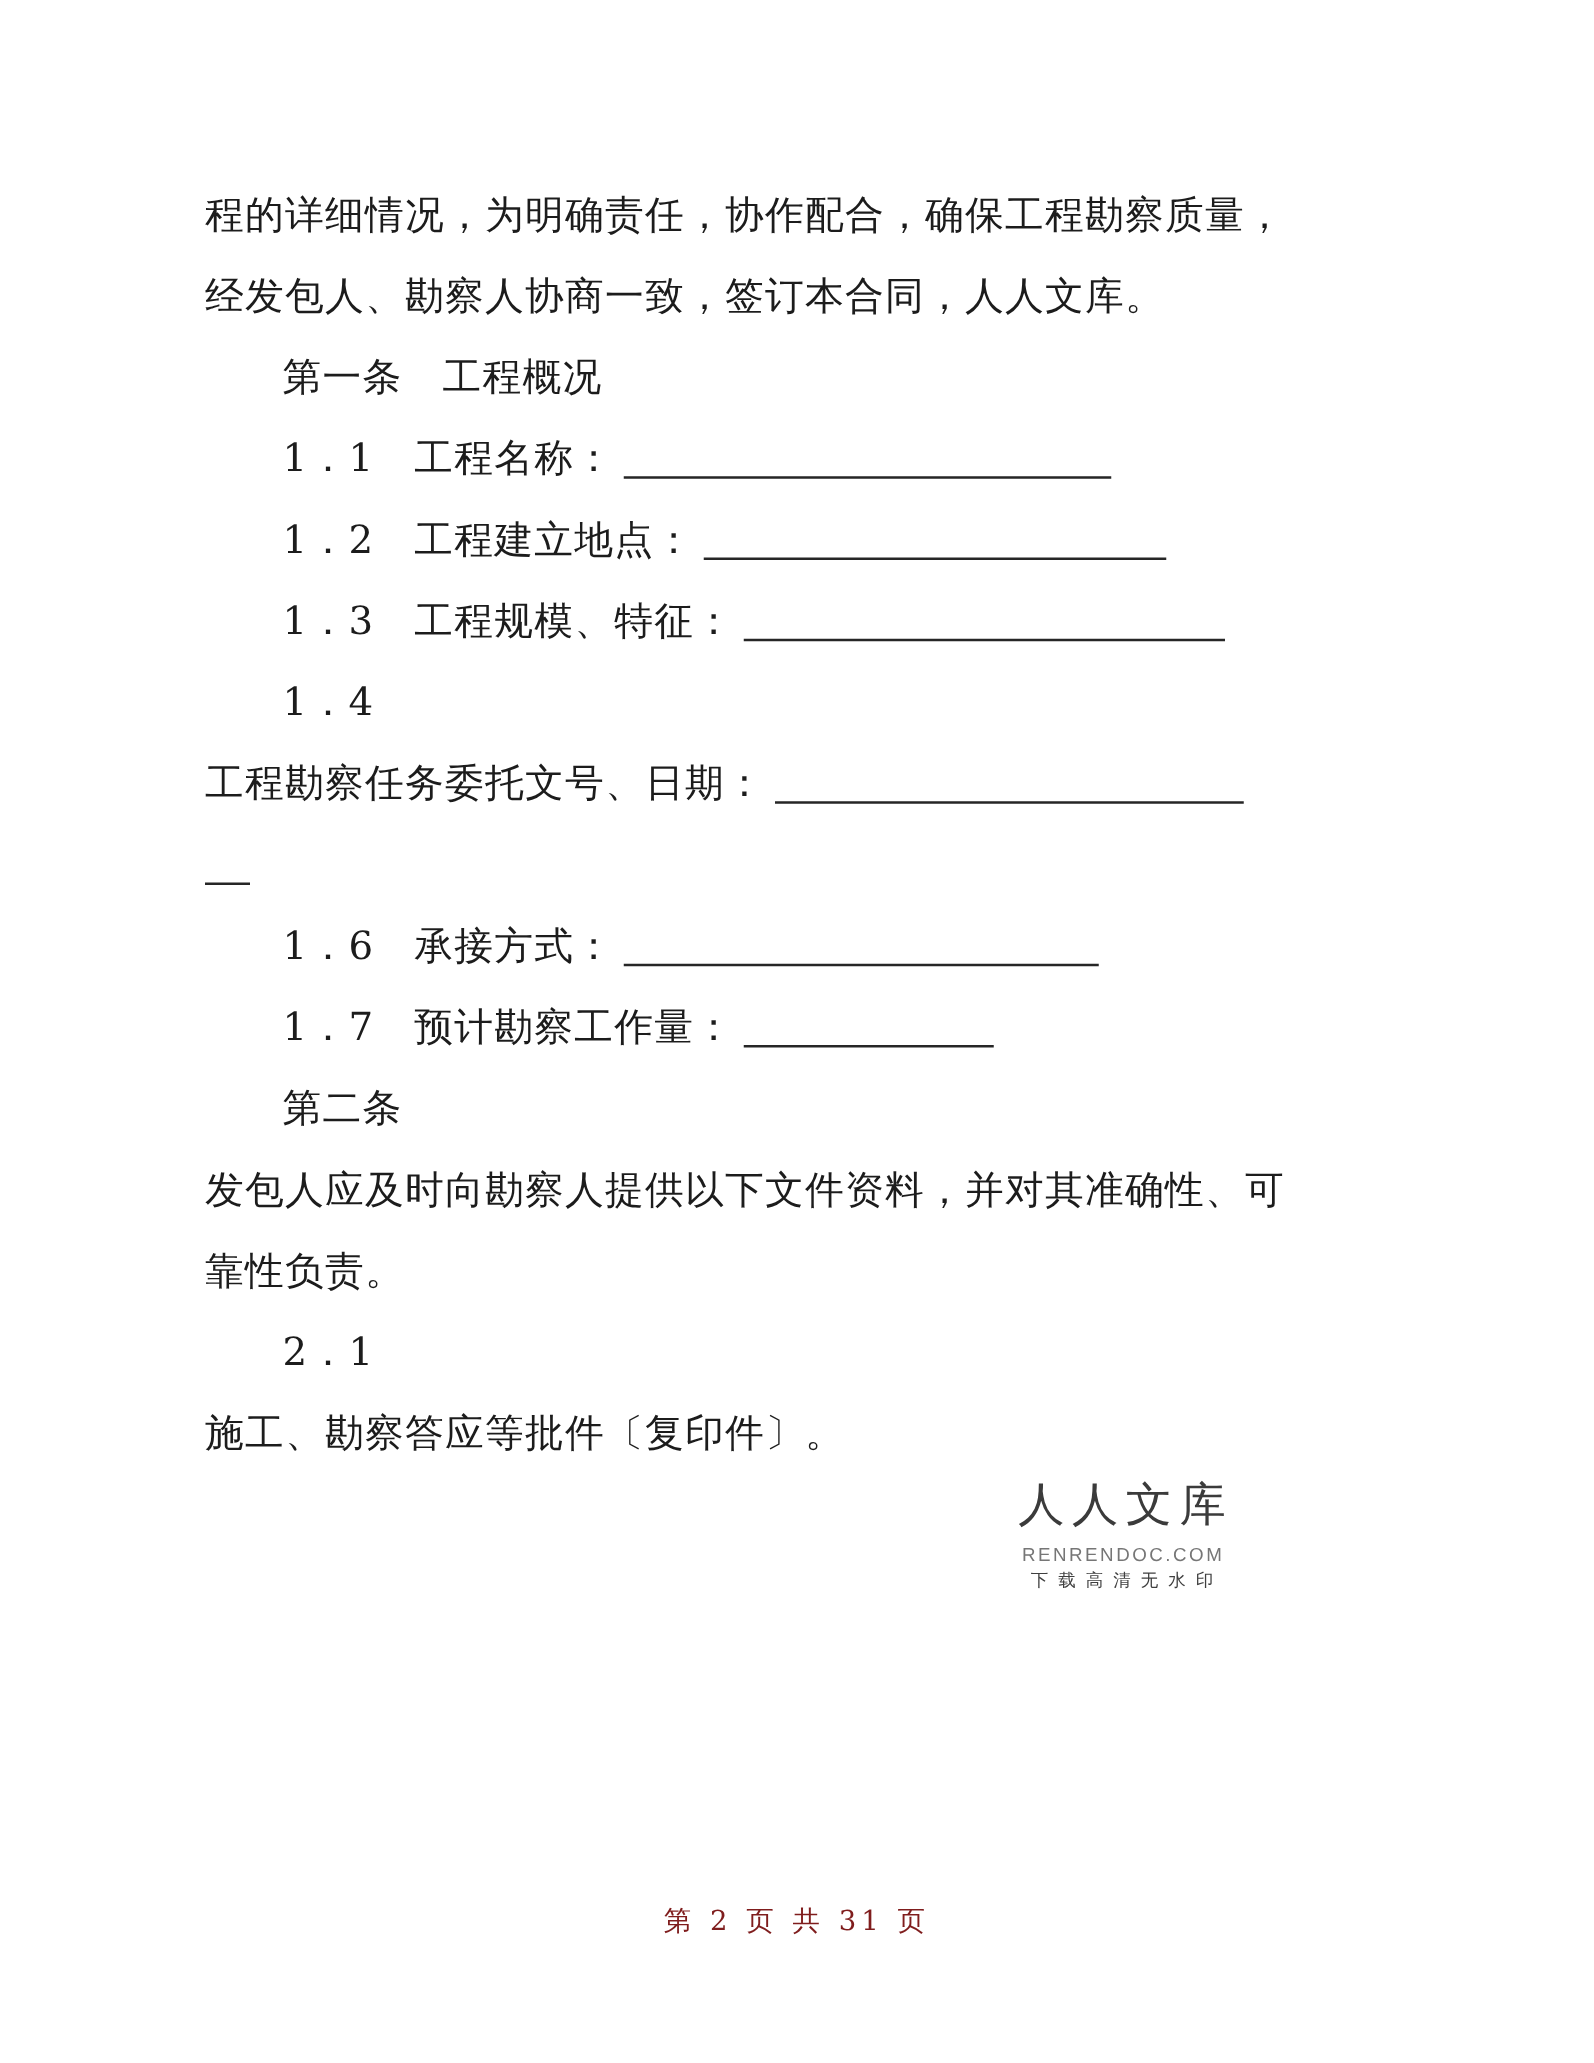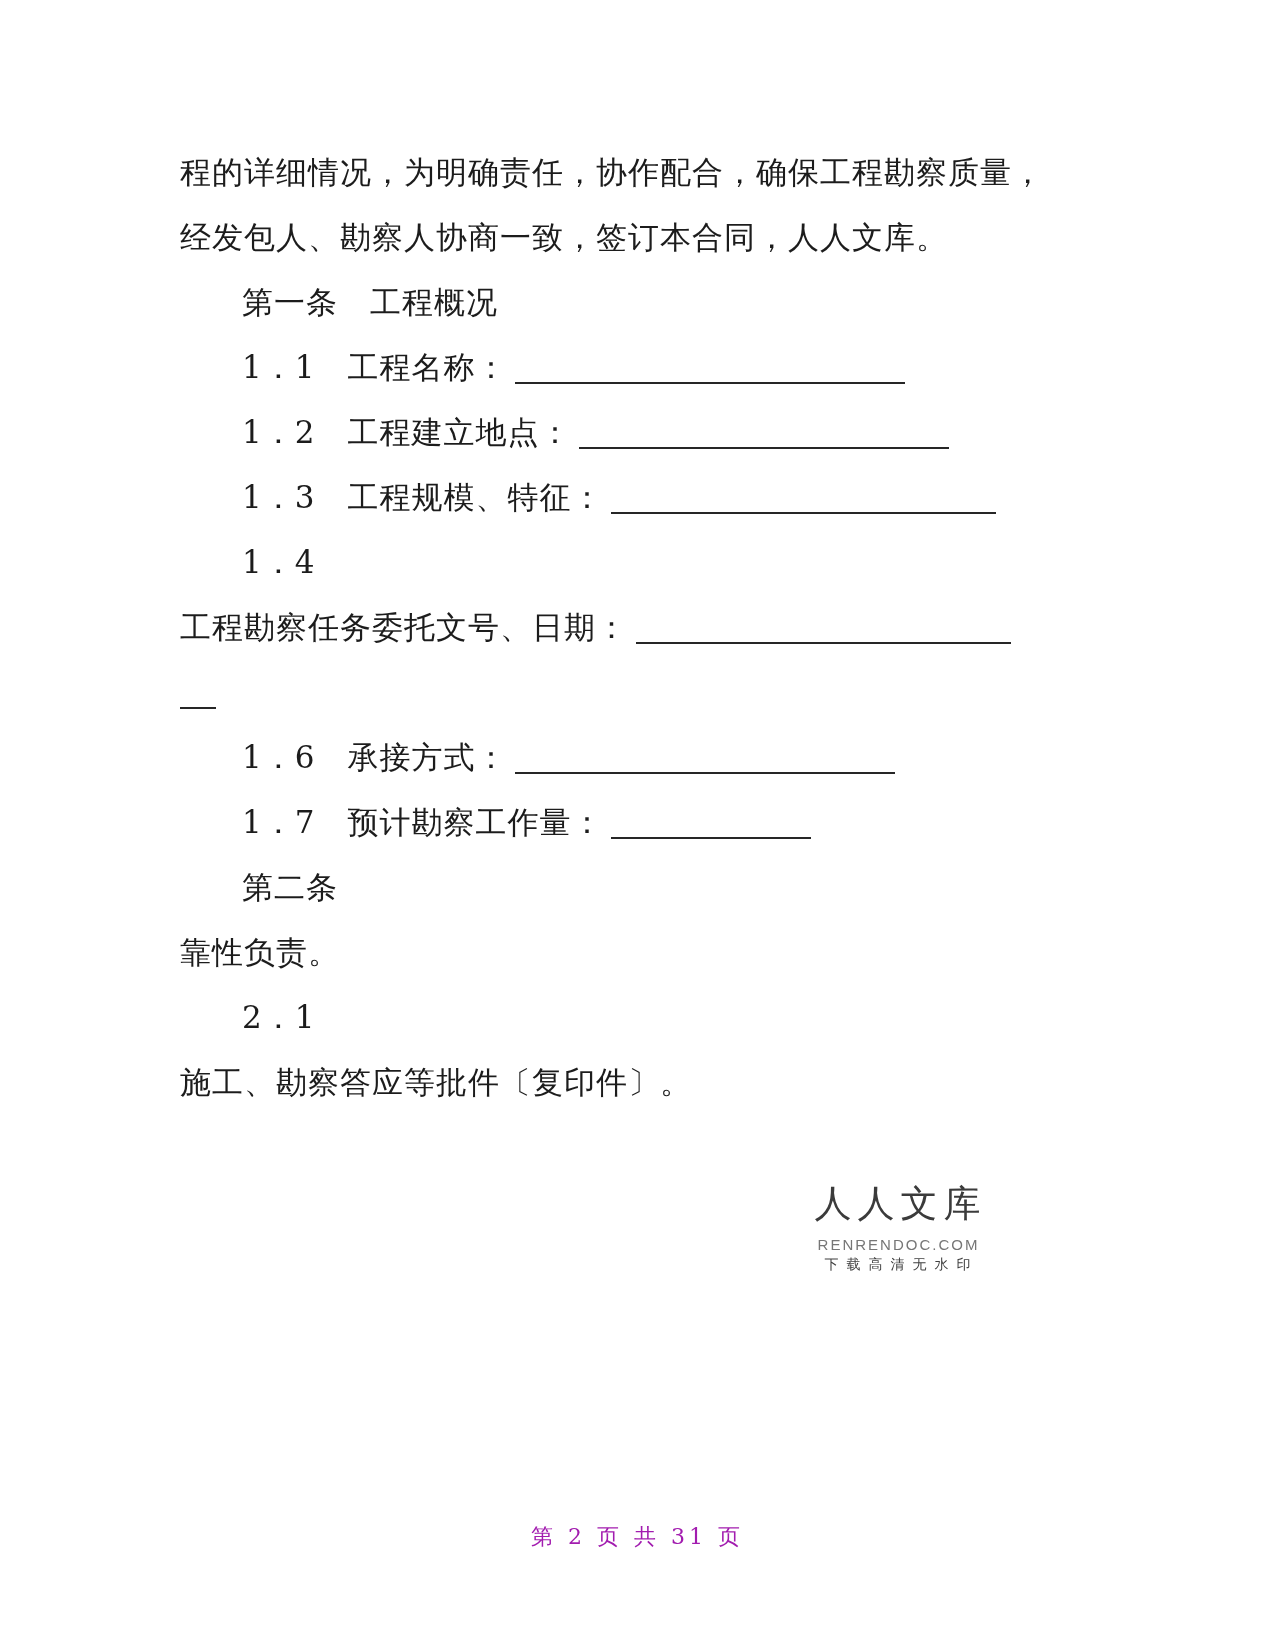--- a/index.html
+++ b/index.html
@@ -7,21 +7,21 @@
     position:relative;
     width:1275px;height:1650px;
     margin:0 auto;
     background:#ffffff;
     overflow:hidden;
     font-family:"DejaVu Serif","Liberation Serif",serif;
     color:#1c1c1c;
   }
   .doc{
     position:absolute;
-    left:180px;top:140px;width:915px;
+    left:164px;top:140px;width:915px;
   }
   .line{
     height:65px;
     line-height:65px;
     font-size:31px;
     letter-spacing:1px;
     white-space:nowrap;
   }
   .line.indent{ text-indent:62px; }
   .blank{
@@ -75,26 +75,27 @@
       <div class="line indent"><span>第一条　工程概况</span></div>
       <div class="line indent"><span>1．1　工程名称：</span><span class="blank" style="width: 390px;"></span></div>
       <div class="line indent"><span>1．2　工程建立地点：</span><span class="blank" style="width: 370px;"></span></div>
       <div class="line indent"><span>1．3　工程规模、特征：</span><span class="blank" style="width: 385px;"></span></div>
       <div class="line indent"><span>1．4</span></div>
       <div class="line"><span>工程勘察任务委托文号、日期：</span><span class="blank" style="width: 375px;"></span></div>
       <div class="line"><span></span><span class="blank" style="width: 36px; margin-left: 0px;"></span></div>
       <div class="line indent"><span>1．6　承接方式：</span><span class="blank" style="width: 380px;"></span></div>
       <div class="line indent"><span>1．7　预计勘察工作量：</span><span class="blank" style="width: 200px;"></span></div>
       <div class="line indent"><span>第二条</span></div>
+      <div class="line"><span>发包人应及时向勘察人提供以下文件资料，并对其准确性、可</span></div>
       <div class="line"><span>靠性负责。</span></div>
       <div class="line indent"><span>2．1</span></div>
       <div class="line"><span>施工、勘察答应等批件〔复印件〕。</span></div>
     </div>
 
   <div class="watermark">
     <div class="wm-title" style="color: rgb(59, 59, 59);">人人文库</div>
     <div class="wm-site" style="color: rgb(118, 118, 118);">RENRENDOC.COM</div>
     <div class="wm-tagline">下载高清无水印</div>
   </div>
 
-  <div class="footer" style="color: #a21caf;">第 2 页 共 31 页</div>
+  <div class="footer" style="color: #7f1d1d;">第 2 页 共 31 页</div>
 
 </div>
 
 </body></html>

